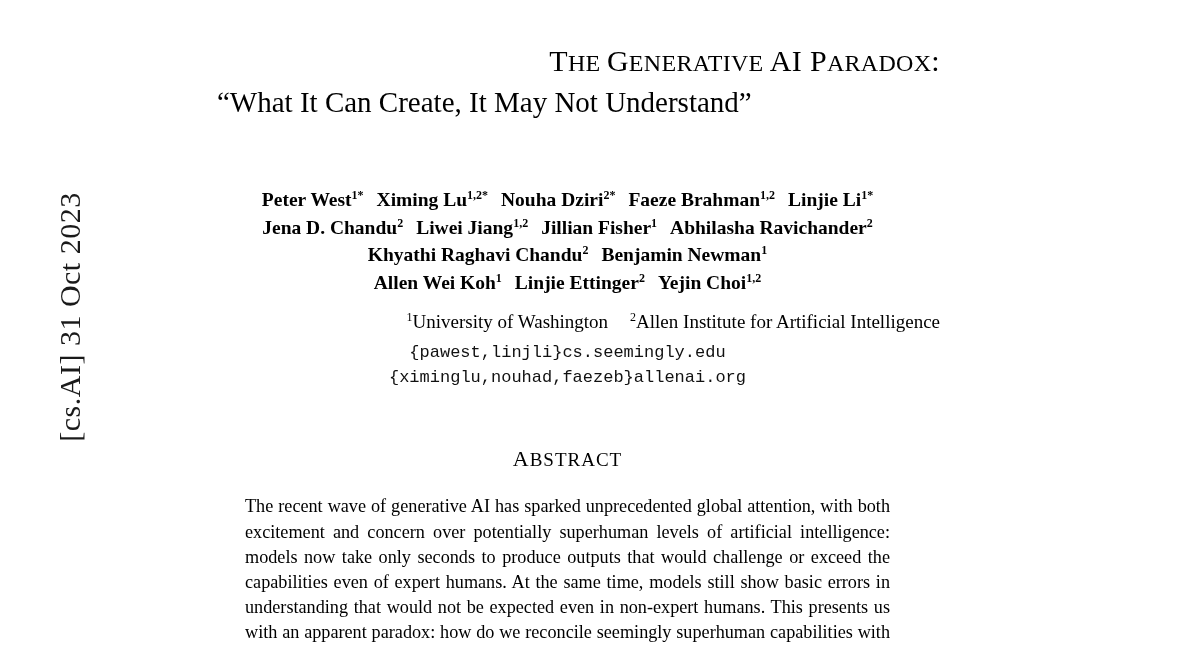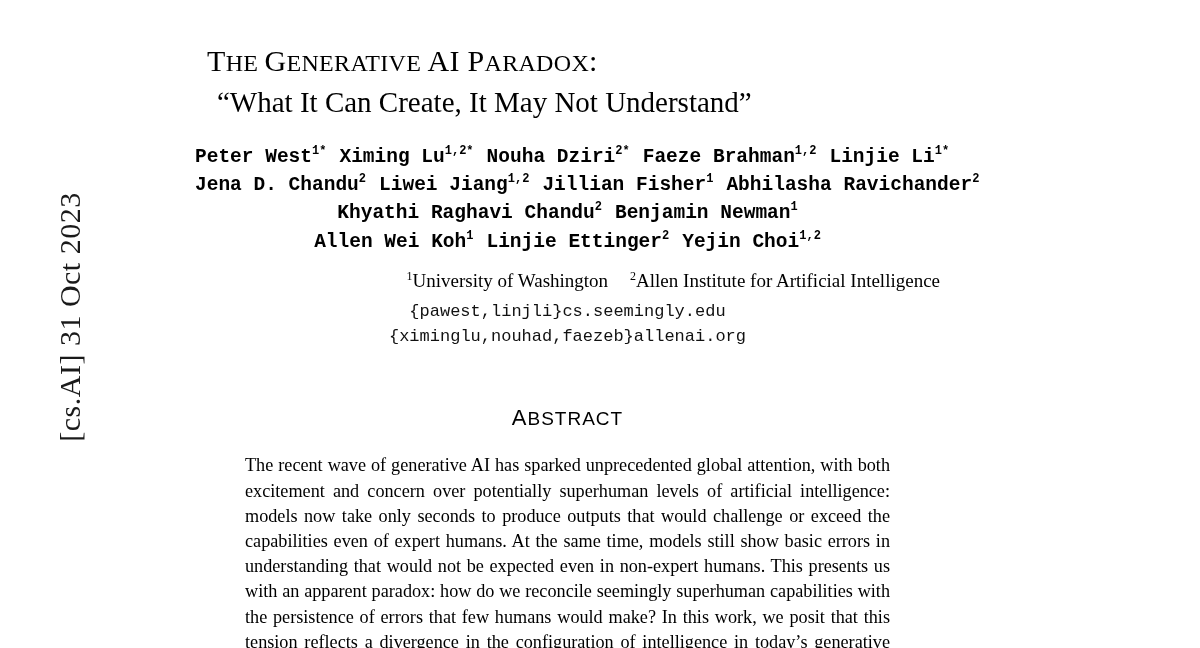--- a/index.html
+++ b/index.html
@@ -50,36 +50,37 @@
   .title-block {
     margin-top: 44px;
     text-align: left;
   }
   .title-line1 {
     font-family: "Liberation Serif", serif;
     font-size: 30px;
     letter-spacing: 0.3px;
     white-space: nowrap;
     padding-left: 12px;
+    text-align: right;
   }
   
   .sc-big { font-size: 30px; }
   .sc-small { font-size: 24px; }
   .title-line2 {
     font-family: "Liberation Serif", serif;
     font-size: 29px;
     margin-top: 8px;
     padding-left: 22px;
     white-space: nowrap;
   }
 
   .authors {
-    margin-top: 24px;
+    margin-top: 67px;
     text-align: center;
-    font-family: Liberation Mono, monospace;
+    font-family: Liberation Serif, serif;
     font-size: 19.5px;
     font-weight: bold;
     line-height: 1.42;
   }
   .authors .row { white-space: nowrap; }
   .authors sup {
     font-weight: bold;
     font-size: 12px;
     vertical-align: super;
   }
@@ -100,21 +101,21 @@
     text-align: center;
     font-family: "Liberation Mono", monospace;
     font-size: 17px;
     line-height: 1.45;
     color: #111;
   }
 
   .abstract-head {
     margin-top: 56px;
     text-align: center;
-    font-family: Liberation Sans, sans-serif;
+    font-family: Liberation Serif, serif;
     font-size: 19px;
     letter-spacing: 1px;
   }
   .abstract-head .sc-cap { font-size: 22px; }
 
   .abstract-body {
     margin: 22px auto 0 auto;
     width: 645px;
     font-family: "Liberation Serif", serif;
     font-size: 18.2px;

